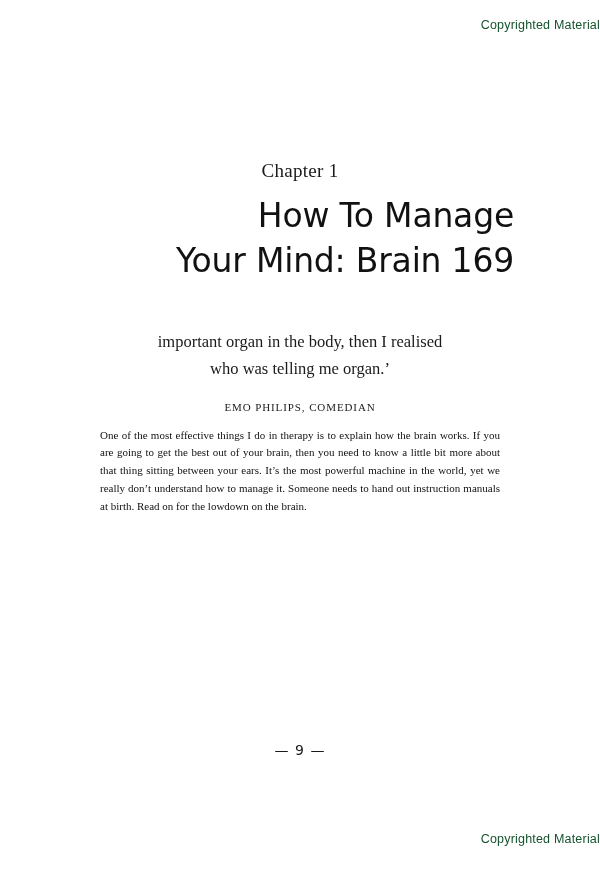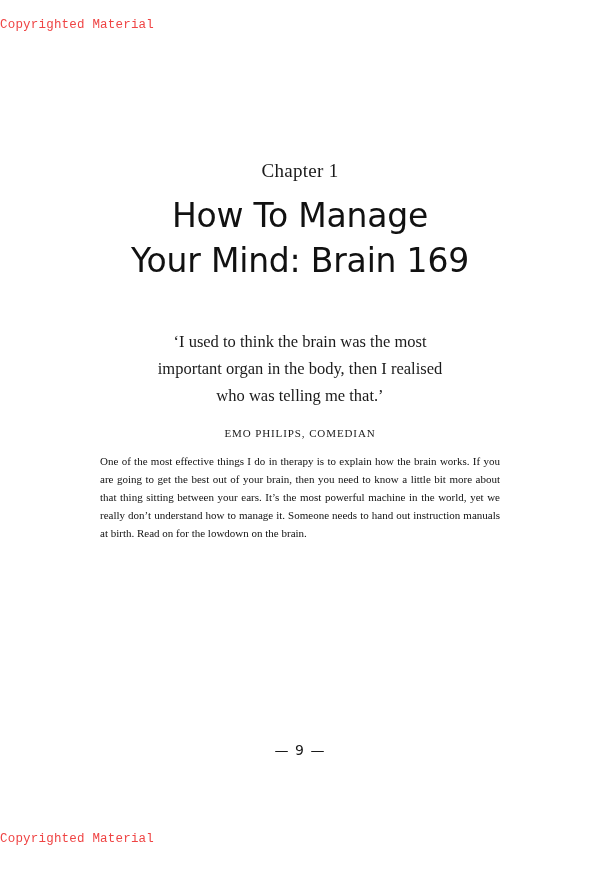--- a/index.html
+++ b/index.html
@@ -17,25 +17,25 @@
   .page {
     position: relative;
     width: 600px;
     height: 870px;
     box-sizing: border-box;
   }
   .watermark {
     position: absolute;
     left: 0;
     width: 100%;
-    text-align: left;
-    font-family: Liberation Mono, monospace;
+    text-align: right;
+    font-family: Liberation Sans, sans-serif;
     font-size: 12.5px;
     letter-spacing: 0.2px;
-    color: #ef4444;
+    color: #14532d;
   }
   .watermark-top { top: 18px; }
   .watermark-bottom { bottom: 24px; }
 
   .content {
     position: absolute;
     left: 100px;
     right: 100px;
     top: 160px;
   }
@@ -48,21 +48,21 @@
     text-align: center;
     color: #1a1a1a;
     margin-bottom: 12px;
   }
 
   .chapter-title {
     font-family: "DejaVu Sans", sans-serif;
     font-weight: 400;
     font-size: 33px;
     line-height: 1.35;
-    text-align: center;
+    text-align: right;
     color: #111111;
     letter-spacing: -0.2px;
     margin: 0 -14px 0 -14px;
   }
   .chapter-title .line {
     display: block;
     white-space: nowrap;
   }
 
   .epigraph {
@@ -116,23 +116,22 @@
   <div class="content">
 
     <div class="chapter-label">Chapter 1</div>
 
     <h1 class="chapter-title">
       <span class="line">How To Manage</span>
       <span class="line">Your Mind: Brain 169</span>
     </h1>
 
     <div class="epigraph">
-      <span class="line">‘I used to think the brain was the most</span>
       <span class="line">important organ in the body, then I realised</span>
-      <span class="line">who was telling me that.’</span>
+      <span class="line">who was telling me organ.’</span>
     </div>
 
     <div class="attribution">EMO PHILIPS, COMEDIAN</div>
 
     <p class="body-text">One of the most effective things I do in therapy is to explain how the brain works. If you are going to get the best out of your brain, then you need to know a little bit more about that thing sitting between your ears. It’s the most powerful machine in the world, yet we really don’t understand how to manage it. Someone needs to hand out instruction manuals at birth. Read on for the lowdown on the brain.</p>
 
   </div>
 
   <div class="folio">— 9 —</div>
 

